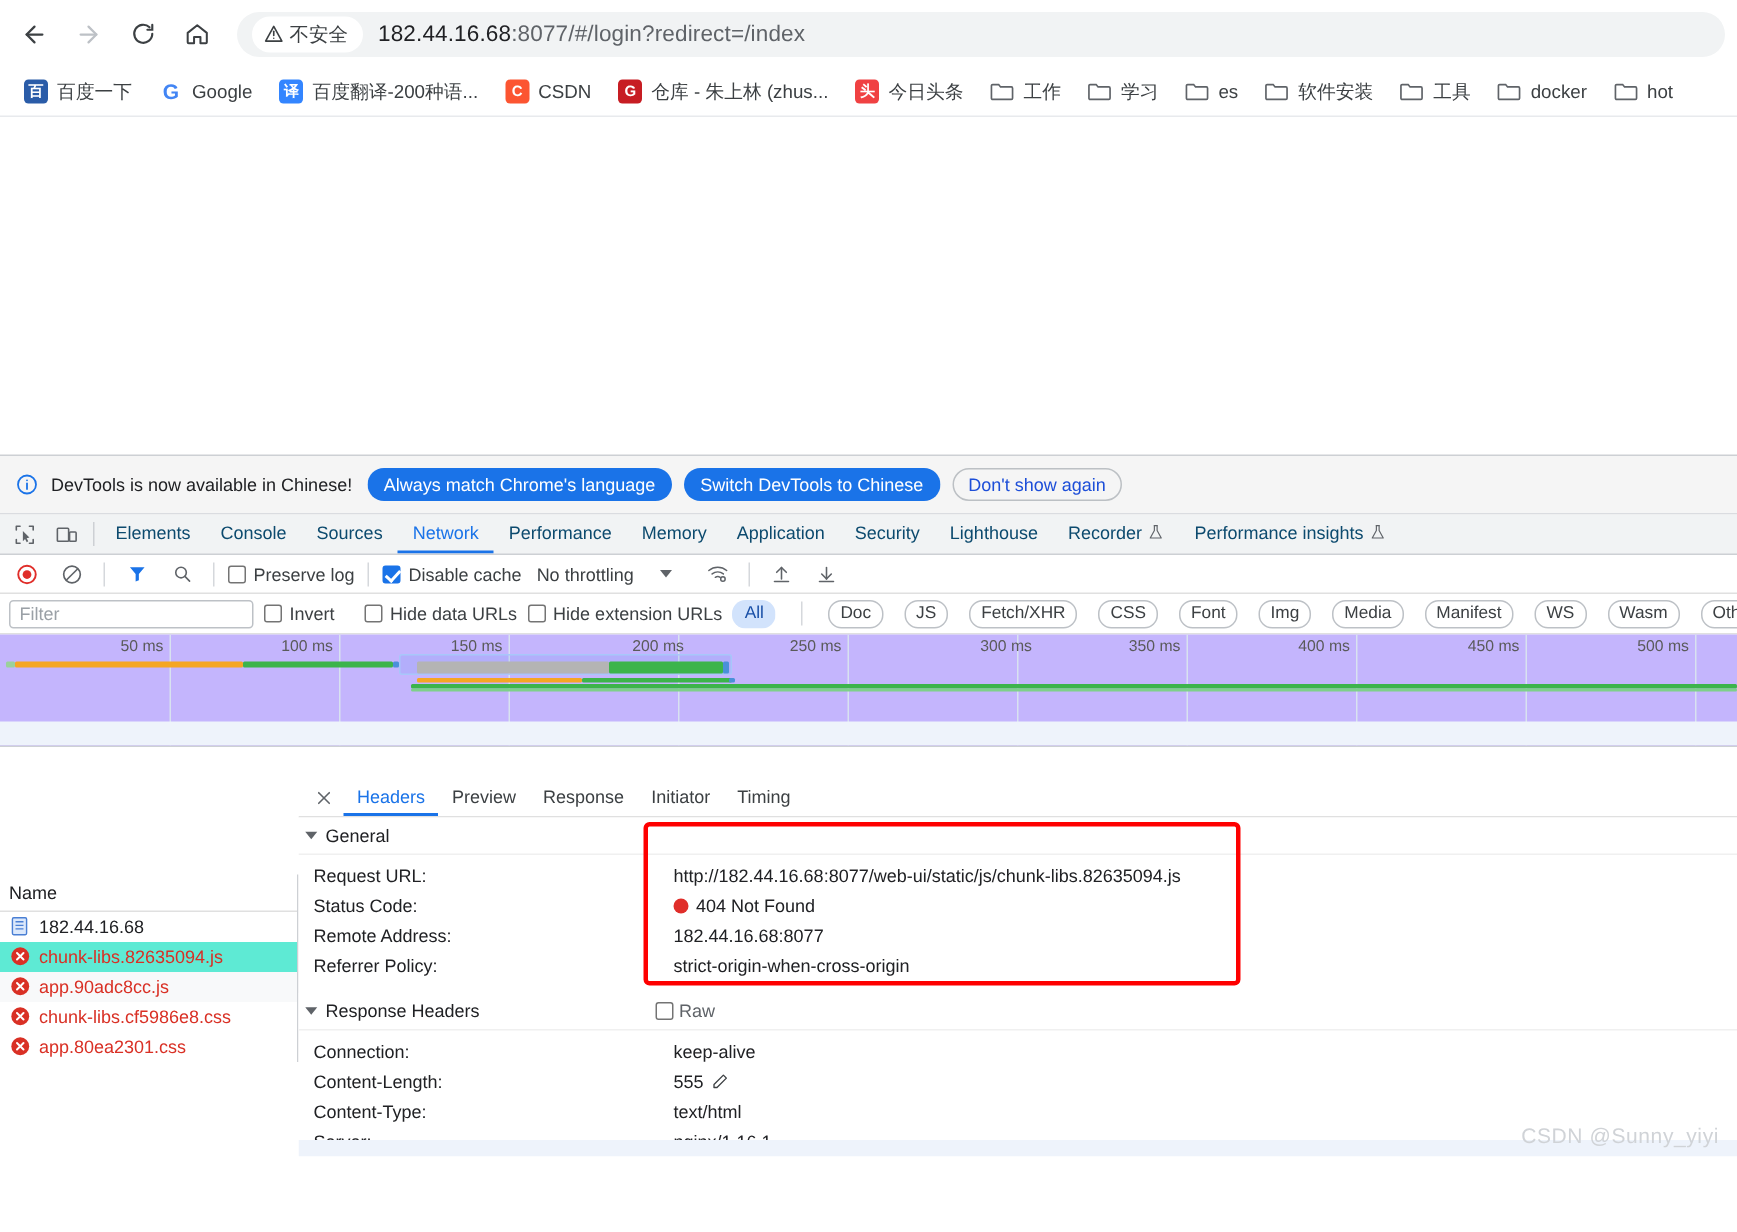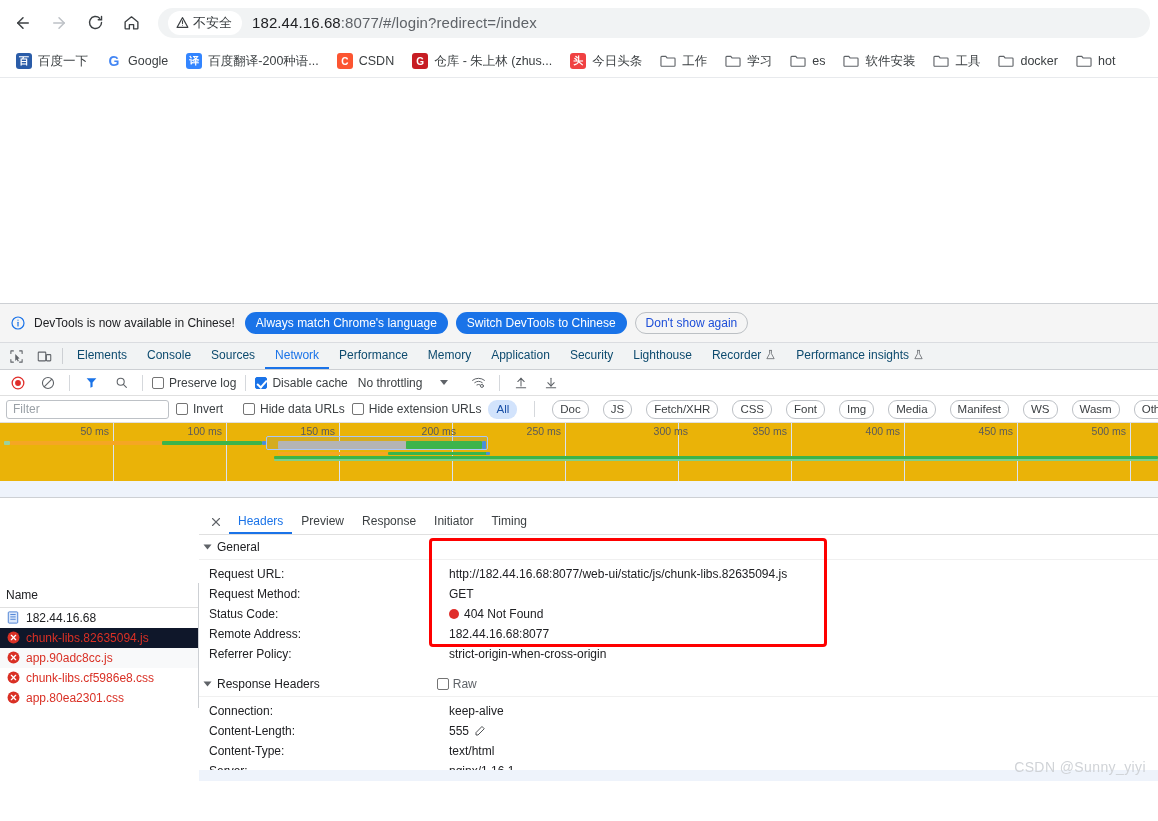--- a/index.html
+++ b/index.html
@@ -120,21 +120,21 @@
   .typechip {
     border: 1px solid #bdc1c6; border-radius: 9px; padding: 1px 7px;
     font-size: 11.5px; color: #3c4043; white-space: nowrap; cursor: default;
     line-height: 15px;
   }
   .typechip.active { background: #d2e3fc; border-color: transparent; color: #174ea6; }
   .typechip.plain { border-color: transparent; }
 
   
   .overview {
-    height: 75px; background: #eab308; position: relative;
+    height: 75px; background: #c4b5fd; position: relative;
     border-bottom: 1px solid #cdd0d4; overflow: hidden;
   }
   .ov-grid { position: absolute; inset: 0; }
   .ov-line { position: absolute; top: 0; bottom: 0; width: 1px; background: #d8e2f0; }
   .ov-lbl { position: absolute; top: 2px; font-size: 10.5px; color: #5a5a5a; transform: translateX(-100%); padding-right: 4px; white-space: nowrap; }
   .ov-track { position: absolute; height: 4px; border-radius: 1px; }
   .ov-sel {
     position: absolute; top: 13px; height: 14px;
     background: rgba(26,115,232,.10); border: 1px solid #a8c7fa; border-radius: 2px;
   }
@@ -146,21 +146,21 @@
   .reqhead {
     height: 25px; display: flex; align-items: center; padding-left: 6px;
     font-size: 12px; color: #202124; border-bottom: 1px solid #e0e0e0;
   }
   .reqrow {
     height: 20px; display: flex; align-items: center; gap: 6px;
     padding-left: 6px; font-size: 12px; color: #202124; white-space: nowrap;
     cursor: default;
   }
   .reqrow.err { color: #d93025; }
-  .reqrow.selected { background: #0f172a; }
+  .reqrow.selected { background: #5eead4; }
   .reqrow.alt { background: #f8f9fa; }
   .rico { width: 14px; height: 14px; flex: none; display:flex;align-items:center;justify-content:center; }
 
   
   .detail { flex: 1; background: #fff; position: relative; overflow: hidden; }
   .dtabbar {
     height: 25px; display: flex; align-items: center; gap: 2px;
     border-bottom: 1px solid #e0e0e0; padding-left: 6px;
   }
   .closex { width: 22px; display:flex; align-items:center; justify-content:center; color:#5f6368; cursor:default; }
@@ -635,26 +635,20 @@
           <span>General</span>
         </div>
         <div id="generalrows" style="padding-top:4px;">
             <div class="kvrow">
               <div class="k">Request URL:</div>
               <div class="v">
                 <span>http://182.44.16.68:8077/web-ui/static/js/chunk-libs.82635094.js</span>
               </div>
             </div>
             <div class="kvrow">
-              <div class="k">Request Method:</div>
-              <div class="v">
-                <span>GET</span>
-              </div>
-            </div>
-            <div class="kvrow">
               <div class="k">Status Code:</div>
               <div class="v">
                 <span class="statusdot" style="background: rgb(224, 46, 42);"></span>
                 <span>404 Not Found</span>
               </div>
             </div>
             <div class="kvrow">
               <div class="k">Remote Address:</div>
               <div class="v">
                 <span>182.44.16.68:8077</span>

